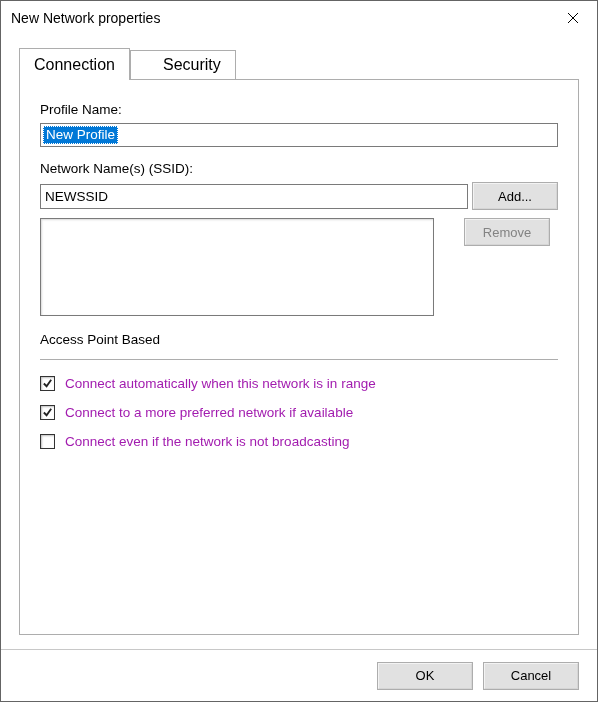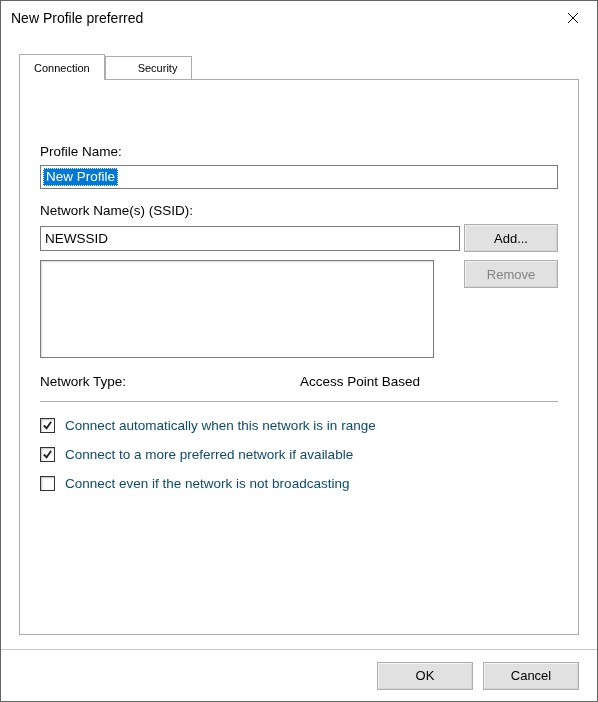--- a/index.html
+++ b/index.html
@@ -51,21 +51,21 @@
   .tabstrip {
     display: flex;
     align-items: flex-end;
     height: 28px;
     position: relative;
   }
   .tab {
     border: 1px solid #adadad;
     border-bottom: none;
     padding: 5px 14px 5px 14px;
-    font-size: 11px;
+    font-size: 16px;
     background: #fff;
     color: #000;
     position: relative;
   }
   .tab.active {
     background: #fff;
     z-index: 2;
     padding-top: 7px;
     padding-bottom: 6px;
     margin-bottom: -1px;
@@ -87,21 +87,21 @@
   .label { color: #000; margin-bottom: 6px; font-size: 13.5px; }
   .textbox {
     width: 100%;
     border: 1px solid #7a7a7a;
     height: 25px;
     padding: 2px 4px;
     font-family: inherit;
     font-size: 13.5px;
     background: #fff;
   }
-  .profile-name-wrap { margin-bottom: 14px; margin-top: 42px; }
+  .profile-name-wrap { margin-bottom: 14px; }
   .profile-name-sel {
     border: 1px solid #7a7a7a;
     height: 24px;
     padding: 2px 2px;
     background: #fff;
     display: flex;
   }
   .profile-name-sel .sel {
     background: #0078d7;
     color: #fff;
@@ -111,21 +111,21 @@
     line-height: 16px;
   }
   .ssid-row {
     display: flex;
     align-items: center;
     gap: 4px;
     margin-bottom: 8px;
   }
   .ssid-row .textbox { flex: 1; }
   .btn {
-    width: 94px;
+    width: 86px;
     height: 28px;
     border: 1px solid #adadad;
     background: #e1e1e1;
     font-family: inherit;
     font-size: 13px;
     color: #000;
     box-shadow: inset -1px -1px 0 rgba(0,0,0,0.05), inset 1px 1px 0 rgba(255,255,255,0.6);
   }
   .btn:disabled, .btn.disabled {
     color: #838383;
@@ -154,21 +154,21 @@
     border: none;
     border-top: 1px solid #adadad;
     margin: 2px 0 16px 0;
   }
   .check-row {
     display: flex;
     align-items: center;
     gap: 10px;
     margin-bottom: 14px;
     font-size: 13.5px;
-    color: #0c4a6e;
+    color: #a21caf;
   }
   .check {
     width: 15px;
     height: 15px;
     border: 1px solid #333;
     background: #fff;
     box-shadow: inset 1px 1px 2px rgba(0,0,0,0.25);
     display: inline-flex;
     align-items: center;
     justify-content: center;
@@ -186,21 +186,21 @@
     background: #fff;
   }
   .footer .btn { width: 96px; height: 28px; }
 </style>
 </head>
 <body>
 
 <div class="window">
 
   <div class="titlebar">
-    <div class="title">New Profile preferred</div>
+    <div class="title">New Network properties</div>
     <div class="close">
       <svg viewBox="0 0 12 12">
         <line x1="1" y1="1" x2="11" y2="11" stroke="#000" stroke-width="1"></line>
         <line x1="11" y1="1" x2="1" y2="11" stroke="#000" stroke-width="1"></line>
       </svg>
     </div>
   </div>
 
   <div class="client">
 
@@ -225,21 +225,20 @@
       </div>
 
       <div class="ssid-list-row">
         <div class="ssid-list"></div>
         <div class="side-btns">
           <button class="btn disabled" disabled="">Remove</button>
         </div>
       </div>
 
       <div class="nettype-row">
-        <div class="k">Network Type:</div>
         <div>Access Point Based</div>
       </div>
 
       <hr class="hr">
 
       <div class="check-row">
         <span class="check checked">
           <svg viewBox="0 0 12 12">
               <polyline points="2,6 5,9 10,2" fill="none" stroke="#222" stroke-width="2"></polyline>
             </svg>

